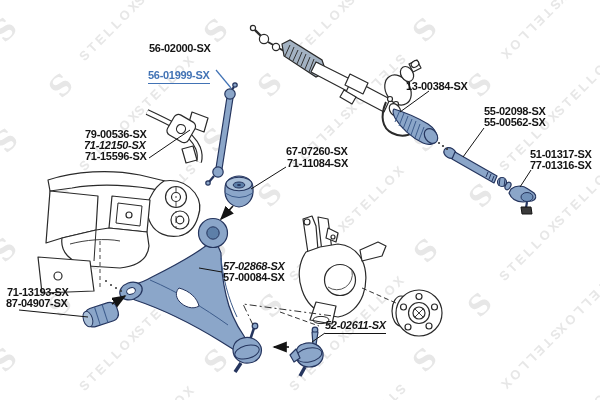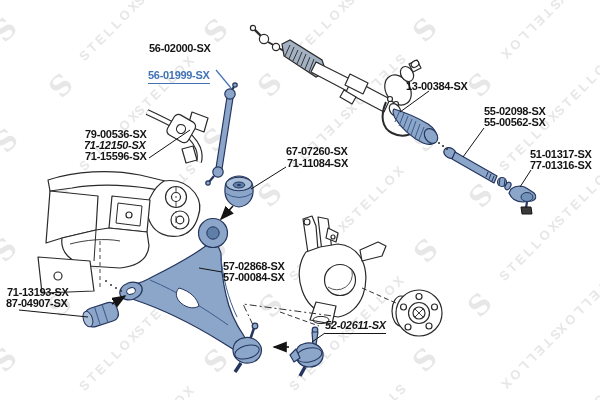--- a/index.html
+++ b/index.html
@@ -310,19 +310,19 @@
       <div class="part-label plain" style="left: 85px; top: 129px;">79-00536-SX</div>
       <div class="part-label plain" style="left: 84px; top: 140px; font-style: italic;">71-12150-SX</div>
       <div class="part-label plain" style="left: 85px; top: 151px;">71-15596-SX</div>
       <div class="part-label plain" style="left: 286px; top: 146px;">67-07260-SX</div>
       <div class="part-label plain" style="left: 287px; top: 158px;">71-11084-SX</div>
       <div class="part-label plain" style="left: 406px; top: 81px;">13-00384-SX</div>
       <div class="part-label plain" style="left: 484px; top: 106px;">55-02098-SX</div>
       <div class="part-label plain" style="left: 484px; top: 117px;">55-00562-SX</div>
       <div class="part-label plain" style="left: 530px; top: 149px;">51-01317-SX</div>
       <div class="part-label plain" style="left: 530px; top: 160px;">77-01316-SX</div>
-      <div class="part-label plain" style="left: 223px; top: 261px;">57-02868-SX</div>
+      <div class="part-label plain" style="left: 223px; top: 261px; font-style: italic;">57-02868-SX</div>
       <div class="part-label plain" style="left: 223px; top: 272px;">57-00084-SX</div>
       <div class="part-label plain" style="left: 7px; top: 287px;">71-13193-SX</div>
       <div class="part-label plain" style="left: 6px; top: 298px;">87-04907-SX</div>
       <div class="part-label underline" style="left: 325px; top: 320px; font-style: italic;">52-02611-SX</div>
     </div>
 </div>
 
 </body></html>

